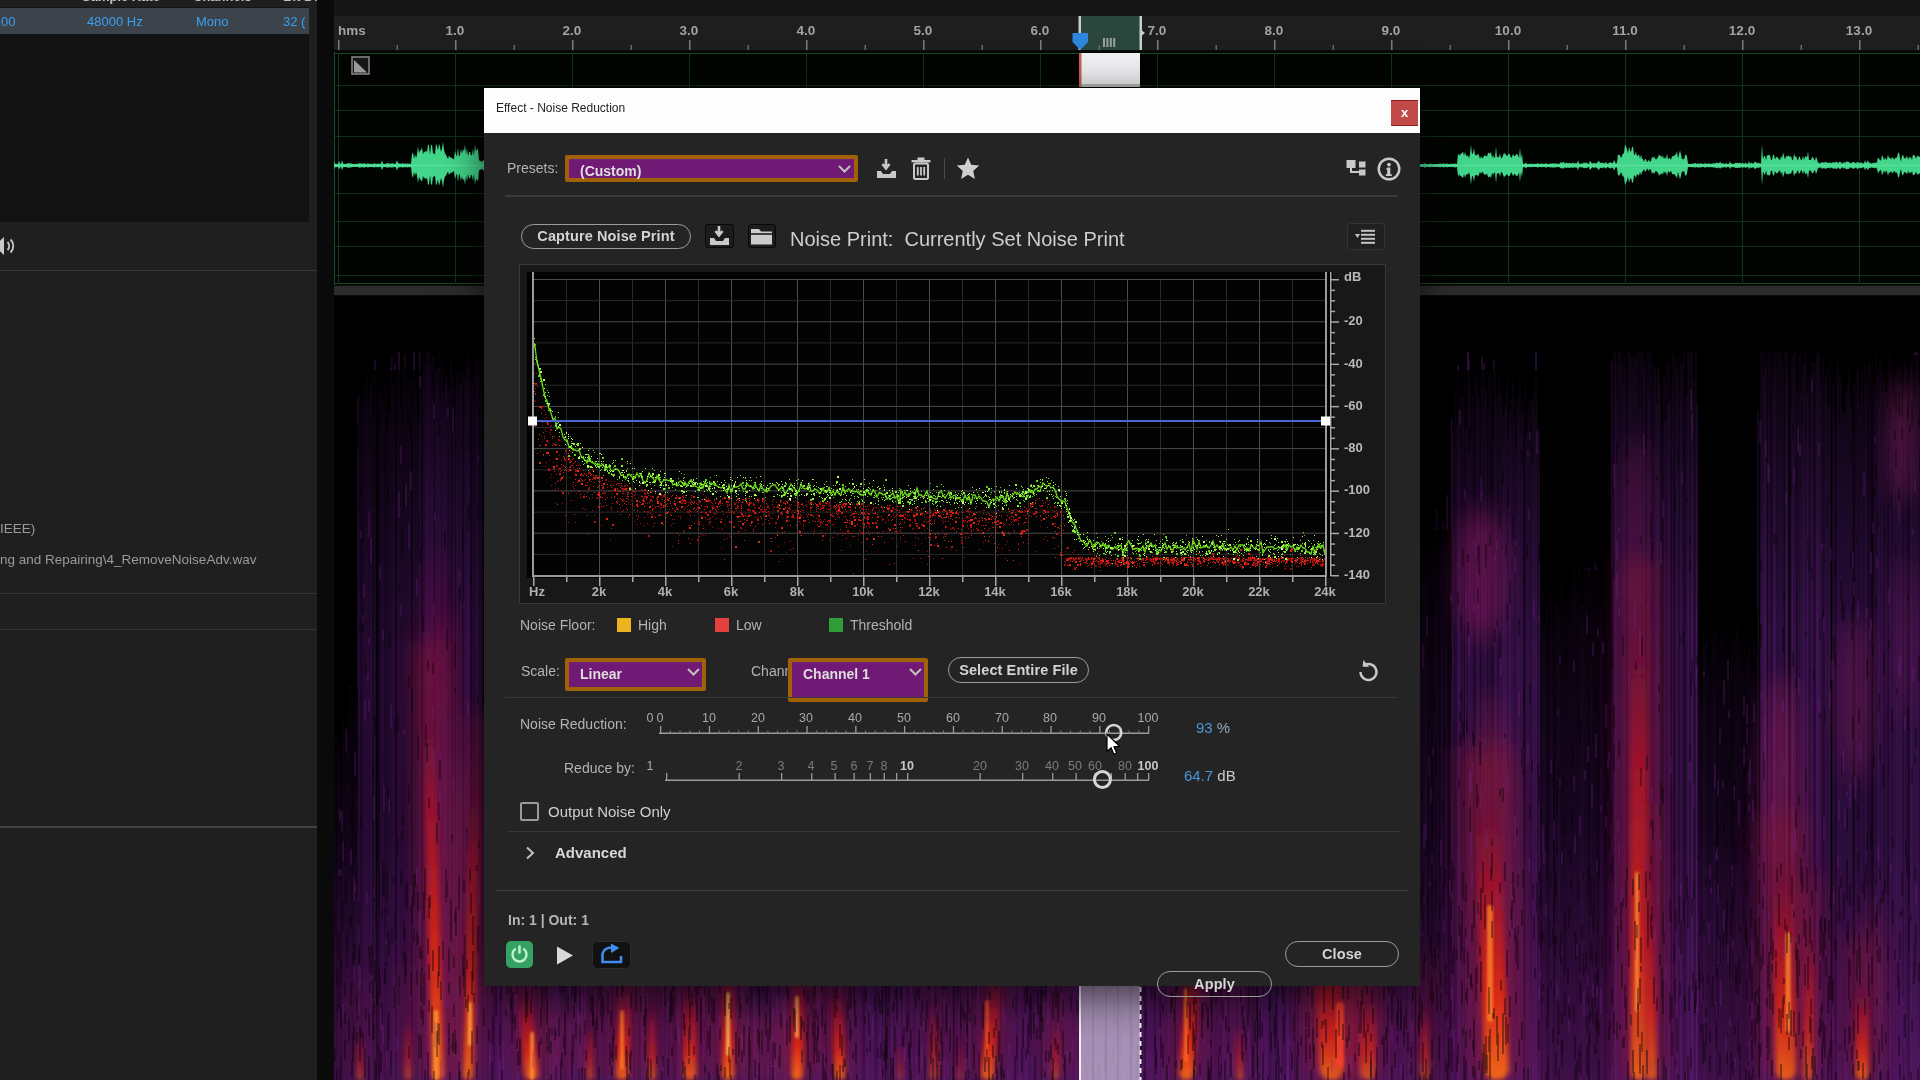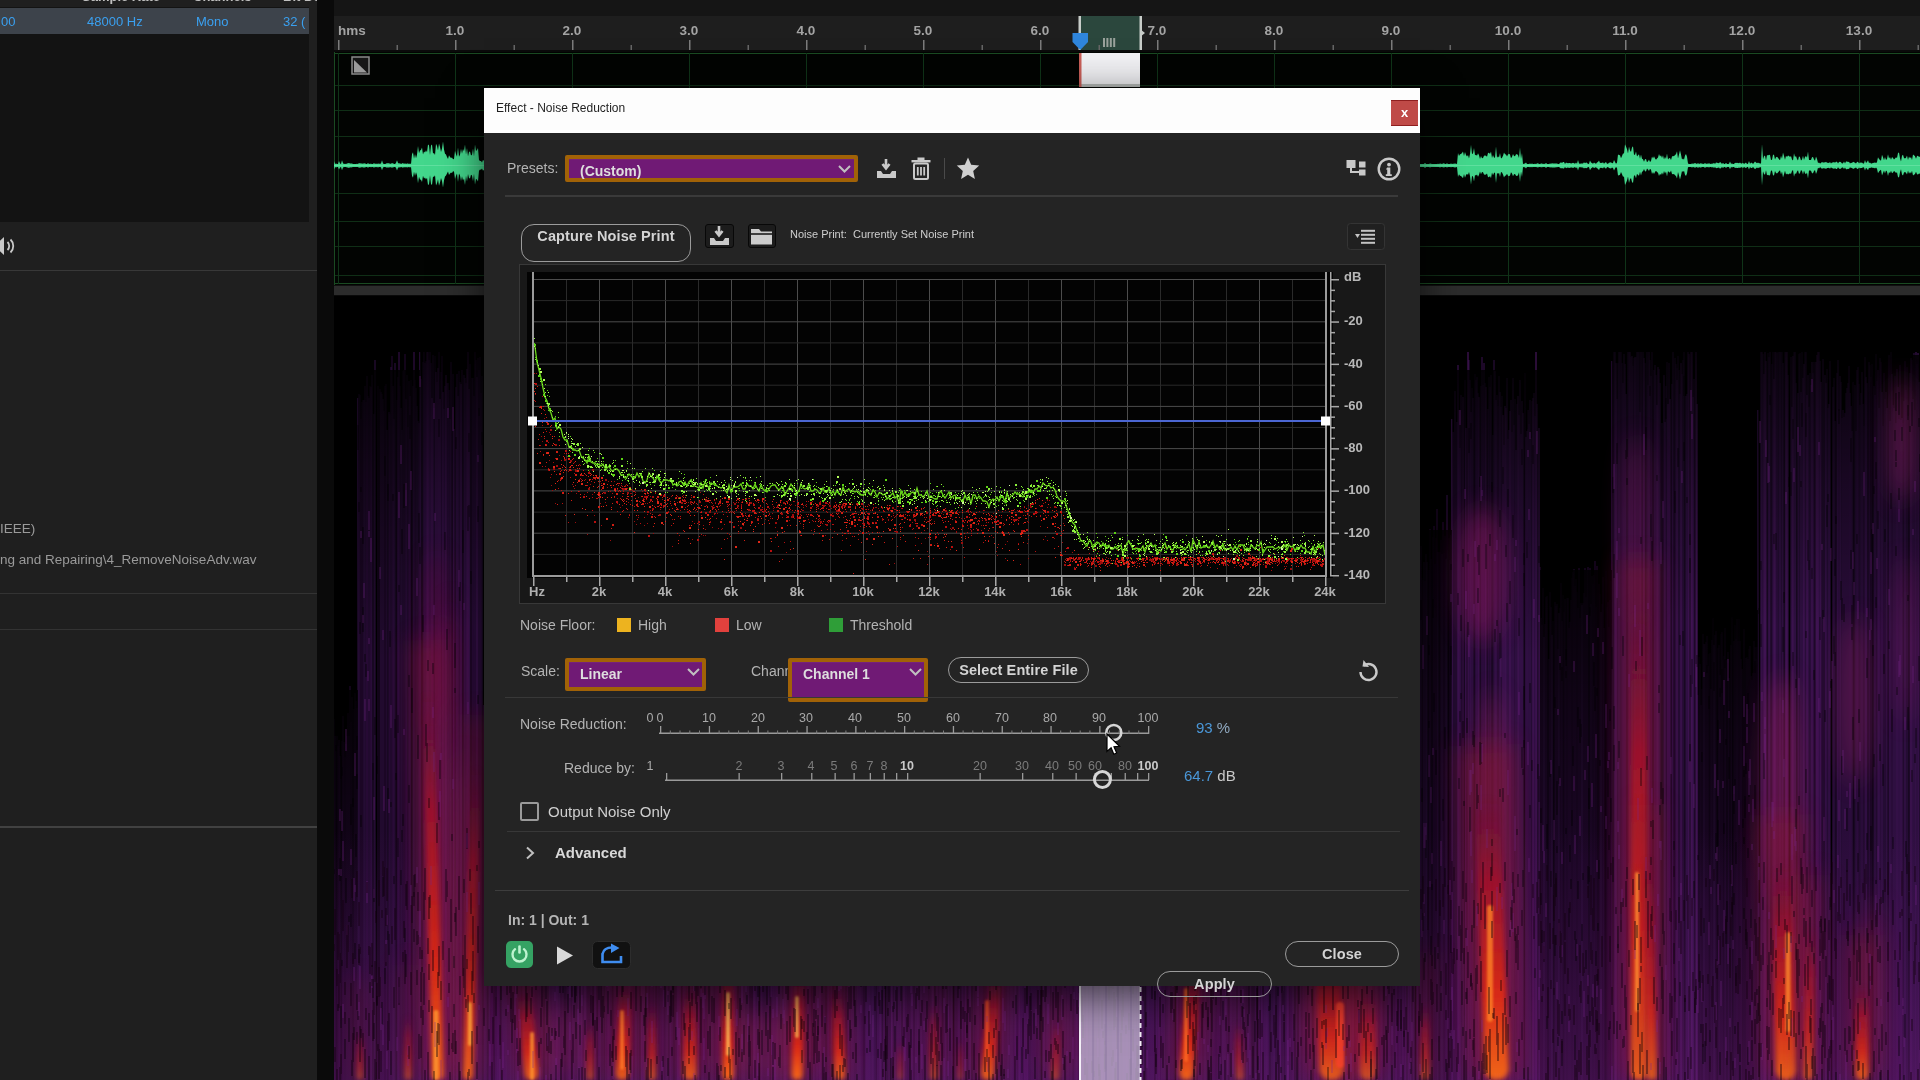--- a/index.html
+++ b/index.html
@@ -308,32 +308,32 @@
       <path d="M5 9 v4 h8" stroke="#c9c9c9" stroke-width="2" fill="none"></path>
       <rect x="13" y="2.5" width="6.5" height="6" fill="#c9c9c9"></rect>
       <rect x="13" y="10.5" width="6.5" height="6" fill="#c9c9c9"></rect>
     </svg>
     <svg style="position:absolute;left:1377px;top:157px" width="24" height="24" viewBox="0 0 24 24">
       <circle cx="12" cy="12" r="10.3" fill="none" stroke="#c9c9c9" stroke-width="2.4"></circle>
       <circle cx="12" cy="7.6" r="1.9" fill="#c9c9c9"></circle>
       <path d="M10.2 10.6 h3.1 v6.6 h1.5 v1.9 h-6 v-1.9 h1.4 v-4.7 h-1.3 z" fill="#c9c9c9"></path>
     </svg>
     <div class="abs" style="left:505px;top:195px;width:893px;height:2px;background:#3a3a3a"></div>
-    <div class="pill" style="left:521px;top:224px;width:170px;height:38px;line-height:23px">Capture Noise Print</div>
+    <div class="pill" style="left:521px;top:224px;width:170px;height:25px;line-height:23px">Capture Noise Print</div>
     <div class="ibtn" style="left:705px;top:224px;width:29px;height:24px"></div>
     <svg style="position:absolute;left:707px;top:224px" width="26" height="24" viewBox="0 0 26 24">
       <path d="M12 2 v8 M8.5 7 l3.5 4.5 l3.5 -4.5" stroke="#c9c9c9" stroke-width="2.6" fill="none"></path>
       <path d="M3 14 l4 0 l2 3 l7 0 l2 -3 l4 0 l0 7 l-19 0 z" fill="#c9c9c9"></path>
     </svg>
     <div class="ibtn" style="left:748px;top:224px;width:28px;height:24px"></div>
     <svg style="position:absolute;left:750px;top:226px" width="24" height="20" viewBox="0 0 24 20">
       <path d="M1 3 h8 l2 2.5 h11 v13 h-21 z" fill="#cccccc"></path>
       <path d="M1 8 h21" stroke="#1c1c1c" stroke-width="1.6"></path>
     </svg>
-    <div class="abs" style="left:790px;top:228px;font-size:11px;color:#cecece">Noise Print:&nbsp; Currently Set Noise Print</div>
+    <div class="abs" style="left:790px;top:228px;font-size:20px;color:#cecece">Noise Print:&nbsp; Currently Set Noise Print</div>
     <svg style="position:absolute;left:1347px;top:223px" width="38" height="27" viewBox="0 0 38 27">
       <rect x="0.5" y="0.5" width="37" height="26" rx="3" fill="#202020" stroke="#343434"></rect>
       <path d="M8 11 l5 0 l-2.5 4 z" fill="#c4c4c4"></path>
       <rect x="14" y="6.8" width="14" height="2" fill="#c4c4c4"></rect>
       <rect x="14" y="10.8" width="14" height="2" fill="#c4c4c4"></rect>
       <rect x="14" y="14.8" width="14" height="2" fill="#c4c4c4"></rect>
       <rect x="14" y="18.8" width="14" height="2" fill="#c4c4c4"></rect>
     </svg>
     <svg style="position:absolute;left:519px;top:264px" width="867" height="340" viewBox="0 0 867 340">
       <rect x="0.5" y="0.5" width="866" height="339" fill="#181818" stroke="#383838"></rect>

